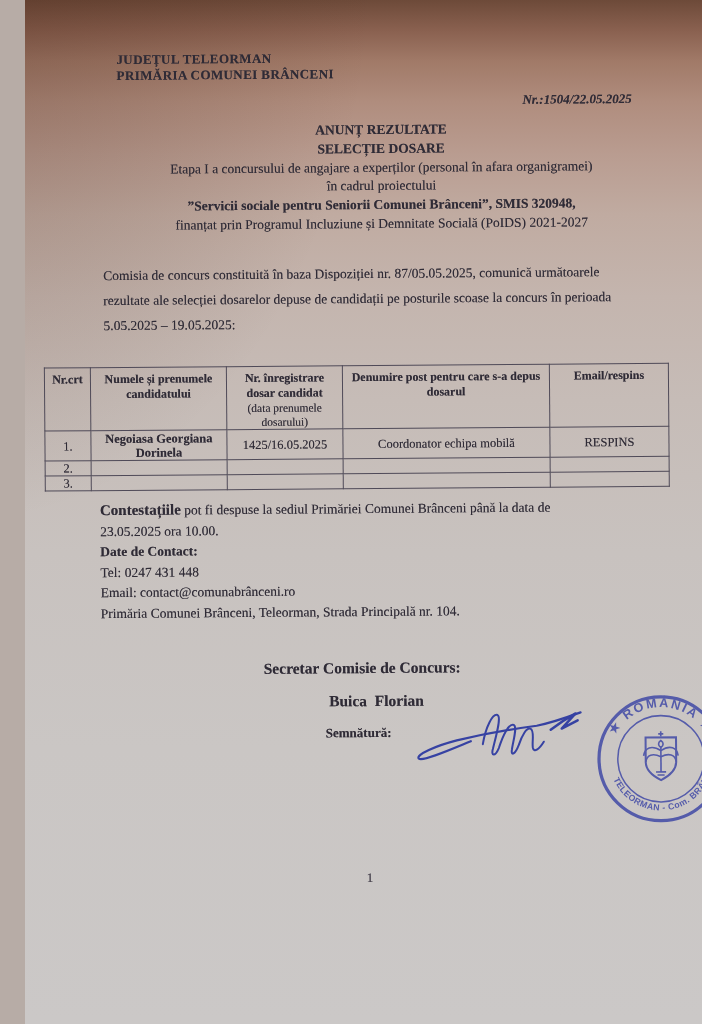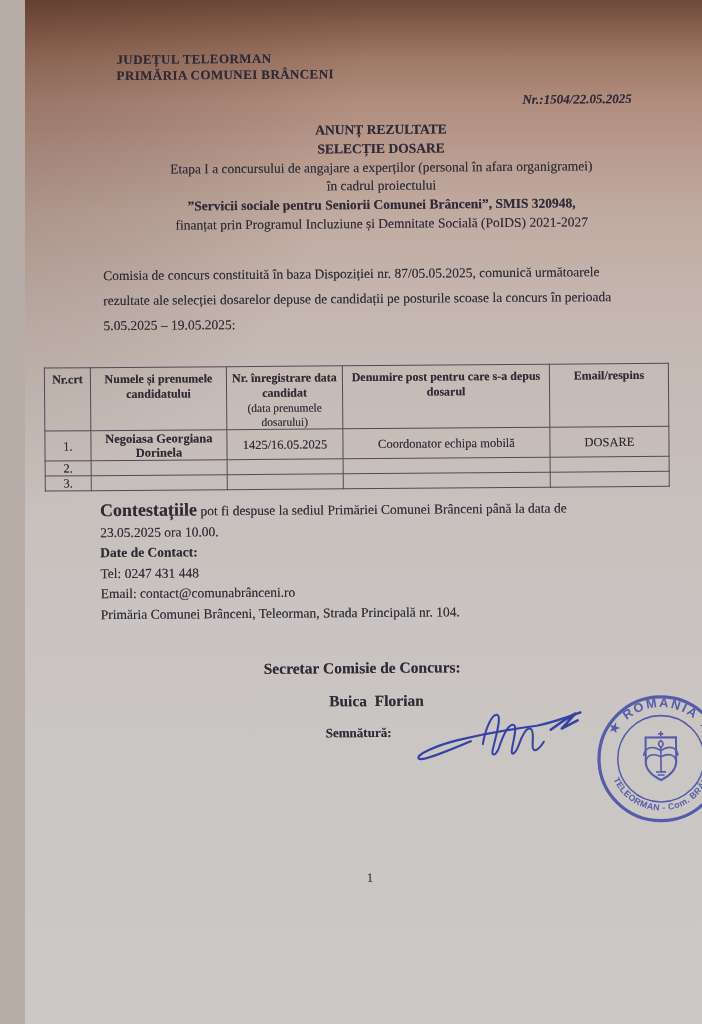--- a/index.html
+++ b/index.html
@@ -33,21 +33,21 @@
   table.results th{font-size:12px;font-weight:bold;text-align:center;vertical-align:top;padding-top:4px;line-height:15px;}
   table.results th .sub{font-weight:normal;font-size:11.5px;line-height:14px;}
   table.results td{font-size:12.5px;text-align:center;vertical-align:middle;line-height:14px;}
   table.results tr.hrow{height:56px;}
   table.results tr.r1{height:30px;}
   table.results tr.rsmall{height:15px;}
   td.nrcell{text-align:left;padding-left:6px;}
   td.namecell{font-weight:bold;}
 
   .contest{left:75px;top:498px;width:507px;font-size:13.5px;line-height:20.5px;}
-  .contest .lead b{font-size:18px;}
+  .contest .lead b{font-size:15px;}
   .contest .bold{font-weight:bold;}
 
   .role{left:180px;top:659px;width:312px;text-align:center;font-weight:bold;font-size:15.5px;}
   .signame{left:200px;top:692px;width:300px;text-align:center;font-weight:bold;font-size:15.5px;white-space:pre;}
   .siglabel{left:299px;top:725px;font-weight:bold;font-size:13px;}
 
   .pageno{left:330px;top:870px;width:24px;text-align:center;font-size:13px;color:#49444f;}
 
   svg.sig{position:absolute;left:386px;top:700px;}
   svg.stamp{position:absolute;left:567px;top:694px;opacity:.82;}
@@ -88,38 +88,38 @@
           <tr class="hrow">
         <th>
           <div>Nr.crt</div>
           <div class="sub"></div>
         </th>
         <th>
           <div>Numele și prenumele candidatului</div>
           <div class="sub"></div>
         </th>
         <th>
-          <div>Nr. înregistrare data candidat</div>
+          <div>Nr. înregistrare dosar candidat</div>
           <div class="sub">(data prenumele dosarului)</div>
         </th>
         <th>
           <div>Denumire post pentru care s-a depus dosarul</div>
           <div class="sub"></div>
         </th>
         <th>
           <div>Email/respins</div>
           <div class="sub"></div>
         </th>
       </tr>
       <tr class="r1">
         <td class="nrcell">1.</td>
         <td class="namecell">Negoiasa Georgiana Dorinela</td>
         <td>1425/16.05.2025</td>
         <td>Coordonator echipa mobilă</td>
-        <td>DOSARE</td>
+        <td>RESPINS</td>
       </tr>
       <tr class="rsmall">
         <td class="nrcell">2.</td>
         <td></td>
         <td></td>
         <td></td>
         <td></td>
       </tr>
       <tr class="rsmall">
         <td class="nrcell">3.</td>

